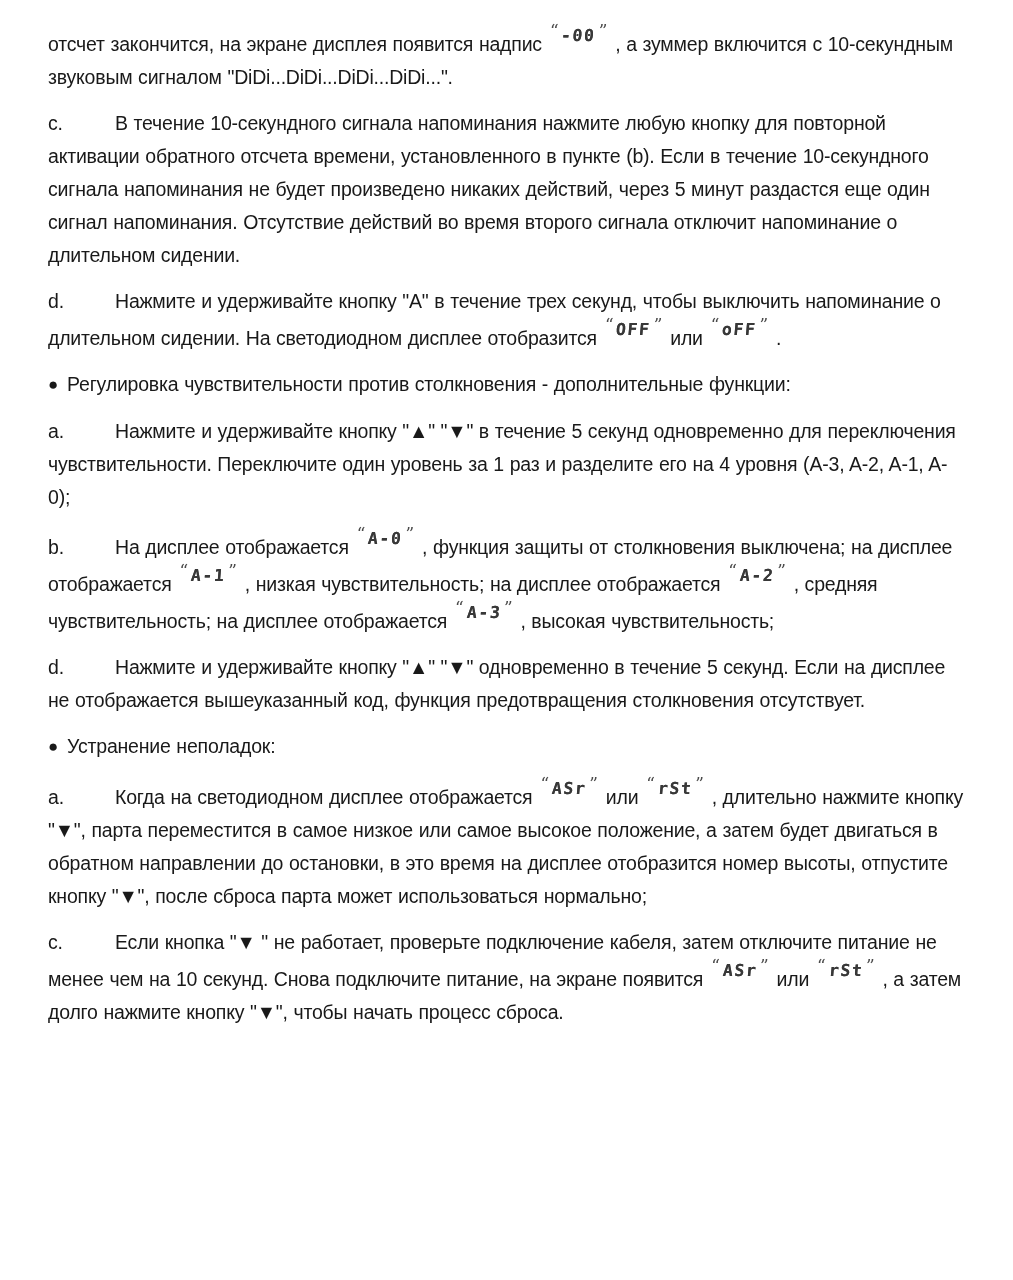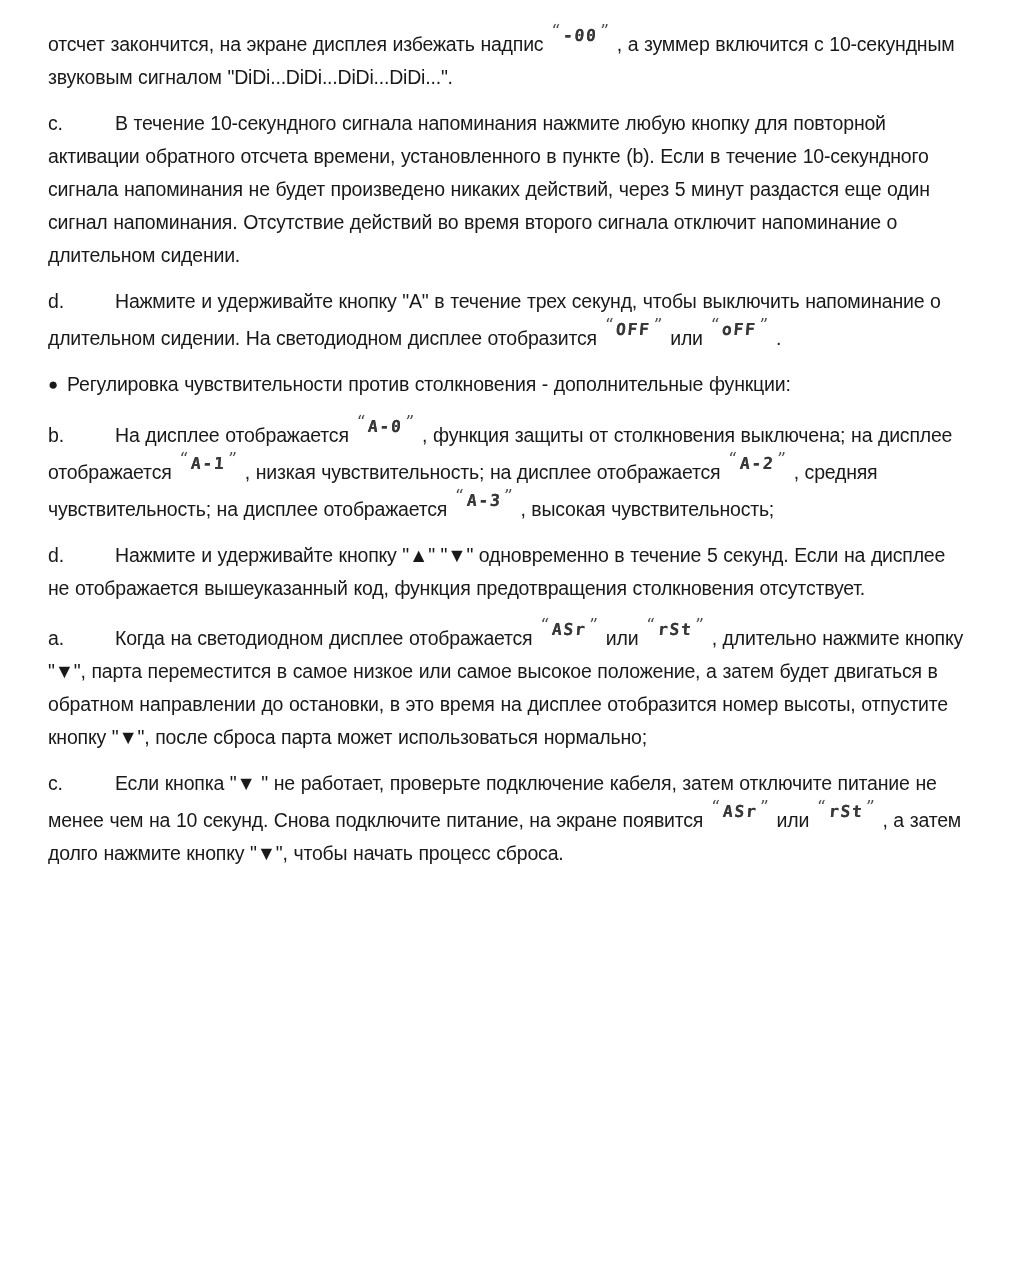--- a/index.html
+++ b/index.html
@@ -65,22 +65,24 @@
     color: #383838;
     transform: skewX(-5deg);
     text-shadow: 0 0 0.6px #555;
   }
 </style>
 </head>
 <body>
 
 <main class="doc">
   <div>
-      <p class="para plain"><span>отсчет закончится, на экране дисплея избежать надпис</span><span class="led"><span class="q">“</span><span class="code">-00</span><span class="q">”</span></span><span>, а зуммер включится с 10-секундным звуковым сигналом "DiDi...DiDi...DiDi...DiDi...".</span></p>
+      <p class="para plain"><span>отсчет закончится, на экране дисплея появится надпис</span><span class="led"><span class="q">“</span><span class="code">-00</span><span class="q">”</span></span><span>, а зуммер включится с 10-секундным звуковым сигналом "DiDi...DiDi...DiDi...DiDi...".</span></p>
       <p class="para list-item"><span class="label">c.</span><span>В течение 10-секундного сигнала напоминания нажмите любую кнопку для повторной активации обратного отсчета времени, установленного в пункте (b). Если в течение 10-секундного сигнала напоминания не будет произведено никаких действий, через 5 минут раздастся еще один сигнал напоминания. Отсутствие действий во время второго сигнала отключит напоминание о длительном сидении.</span></p>
       <p class="para list-item"><span class="label">d.</span><span>Нажмите и удерживайте кнопку "A" в течение трех секунд, чтобы выключить напоминание о длительном сидении. На светодиодном дисплее отобразится</span><span class="led"><span class="q">“</span><span class="code">OFF</span><span class="q">”</span></span><span>или</span><span class="led"><span class="q">“</span><span class="code">oFF</span><span class="q">”</span></span><span>.</span></p>
       <p class="para bullet"><span class="dot">●</span><span>Регулировка чувствительности против столкновения - дополнительные функции:</span></p>
+      <p class="para list-item"><span class="label">a.</span><span>Нажмите и удерживайте кнопку "▲" "▼" в течение 5 секунд одновременно для переключения чувствительности. Переключите один уровень за 1 раз и разделите его на 4 уровня (A-3, A-2, A-1, A-0);</span></p>
       <p class="para list-item"><span class="label">b.</span><span>На дисплее отображается</span><span class="led"><span class="q">“</span><span class="code">A-0</span><span class="q">”</span></span><span>, функция защиты от столкновения выключена; на дисплее отображается</span><span class="led"><span class="q">“</span><span class="code">A-1</span><span class="q">”</span></span><span>, низкая чувствительность; на дисплее отображается</span><span class="led"><span class="q">“</span><span class="code">A-2</span><span class="q">”</span></span><span>, средняя чувствительность; на дисплее отображается</span><span class="led"><span class="q">“</span><span class="code">A-3</span><span class="q">”</span></span><span>, высокая чувствительность;</span></p>
       <p class="para list-item"><span class="label">d.</span><span>Нажмите и удерживайте кнопку "▲" "▼" одновременно в течение 5 секунд. Если на дисплее не отображается вышеуказанный код, функция предотвращения столкновения отсутствует.</span></p>
+      <p class="para bullet"><span class="dot">●</span><span>Устранение неполадок:</span></p>
       <p class="para list-item"><span class="label">a.</span><span>Когда на светодиодном дисплее отображается</span><span class="led"><span class="q">“</span><span class="code">ASr</span><span class="q">”</span></span><span>или</span><span class="led"><span class="q">“</span><span class="code">rSt</span><span class="q">”</span></span><span>, длительно нажмите кнопку "▼", парта переместится в самое низкое или самое высокое положение, а затем будет двигаться в обратном направлении до остановки, в это время на дисплее отобразится номер высоты, отпустите кнопку "▼", после сброса парта может использоваться нормально;</span></p>
       <p class="para list-item"><span class="label">c.</span><span>Если кнопка "▼ " не работает, проверьте подключение кабеля, затем отключите питание не менее чем на 10 секунд. Снова подключите питание, на экране появится</span><span class="led"><span class="q">“</span><span class="code">ASr</span><span class="q">”</span></span><span>или</span><span class="led"><span class="q">“</span><span class="code">rSt</span><span class="q">”</span></span><span>, а затем долго нажмите кнопку "▼", чтобы начать процесс сброса.</span></p>
     </div>
 </main>
 
 </body></html>

